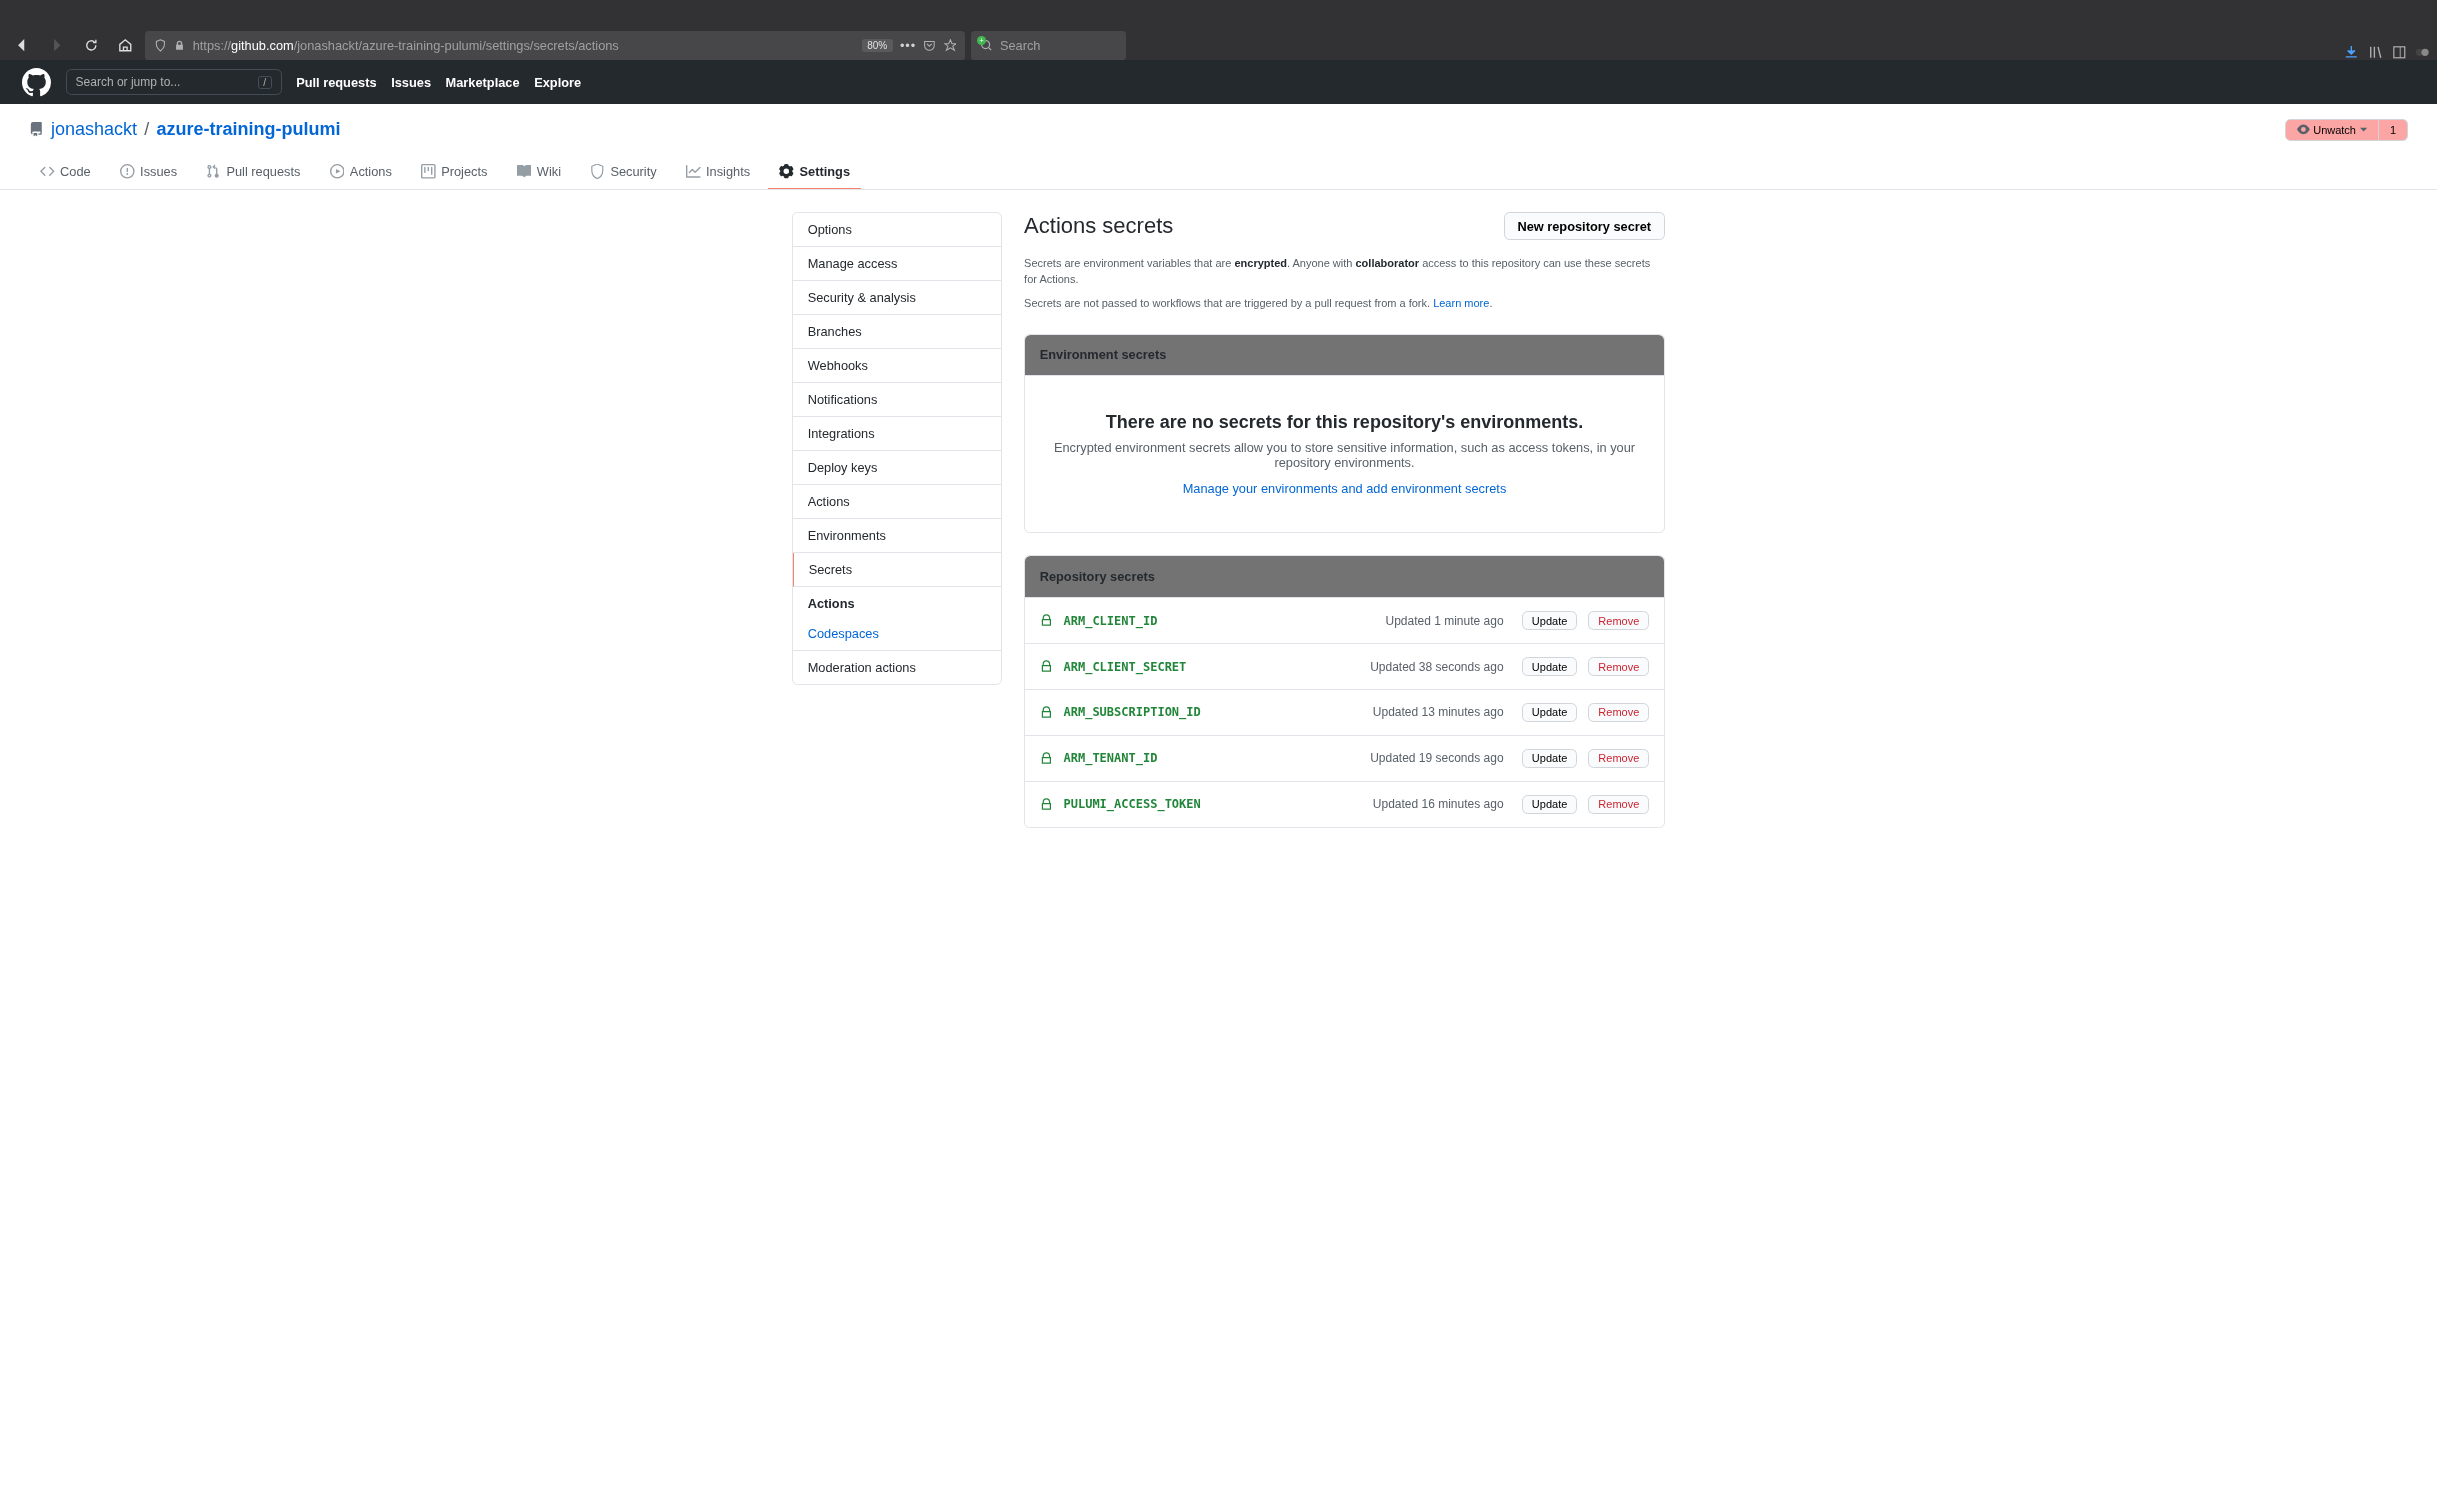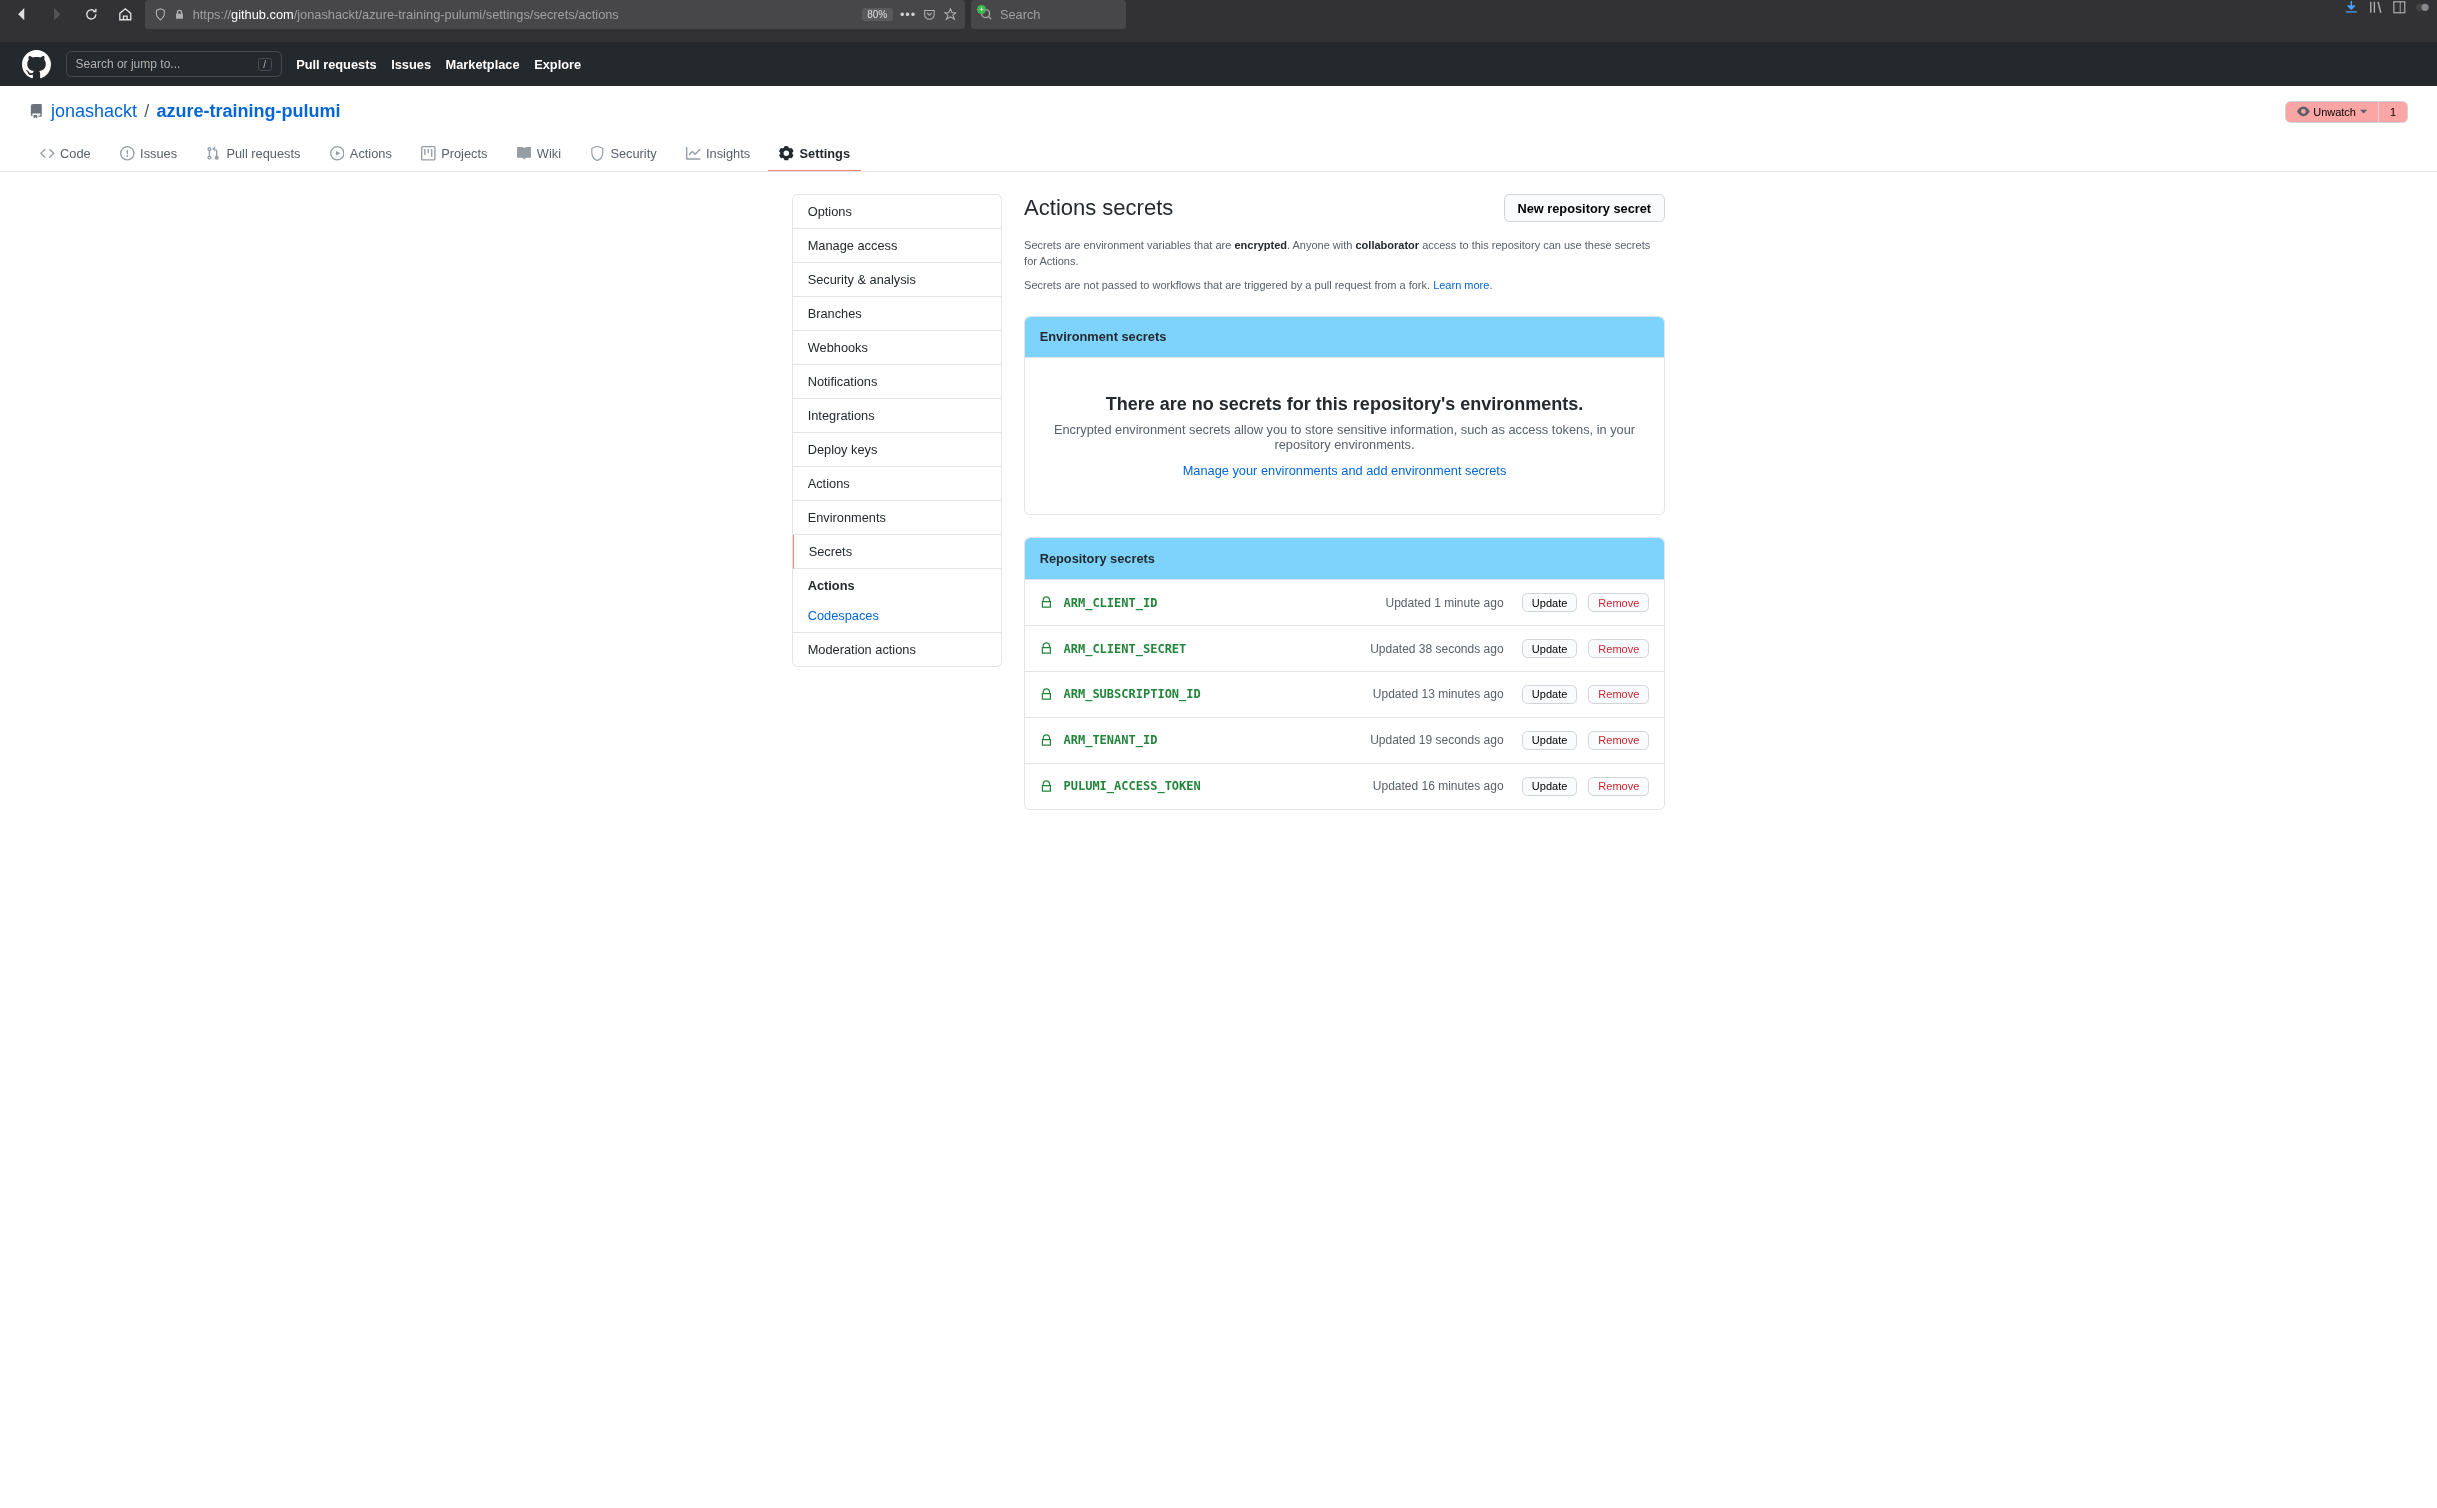--- a/index.html
+++ b/index.html
@@ -1,19 +1,19 @@
 <!DOCTYPE html>
 <html style="font-size:14.6px"><head>
 <meta charset="utf-8">
 <style>
 * { box-sizing: border-box; margin: 0; padding: 0; }
 body { font-family: -apple-system, BlinkMacSystemFont, "Segoe UI", Helvetica, Arial, sans-serif; font-size: 12.8px; color: #24292e; background: #fff; }
 
 
-.browser-chrome { background: #323234; height: 42px; display: flex; align-items: flex-start; padding: 0 7.3px; gap: 5.5px; }
+.browser-chrome { background: #323234; height: 60px; display: flex; align-items: flex-end; padding: 0 7.3px; gap: 5.5px; }
 .browser-btn { width: 29px; height: 29px; border-radius: 3.6px; display: flex; align-items: center; justify-content: center; color: #b0b0b0; }
 .browser-btn.disabled { opacity: 0.4; }
 .url-bar { flex: 0 0 auto; width: 820px; background: #474749; border-radius: 3.6px; height: 29px; display: flex; align-items: center; padding: 0 9px; gap: 7.3px; color: #d0d0d0; font-size: 12.8px; }
 .url-bar .shield, .url-bar .lock { color: #b0b0b0; }
 .url-bar .url-text { flex: 1; white-space: nowrap; overflow: hidden; }
 .url-bar .url-host { color: #fff; }
 .url-bar .url-path { color: #a0a0a0; }
 .zoom-badge { background: #5a5a5c; padding: 0.9px 5.5px; border-radius: 2.7px; font-size: 10px; color: #e0e0e0; }
 .search-bar { background: #474749; border-radius: 3.6px; height: 29px; display: flex; align-items: center; padding: 0 9px; gap: 7.3px; color: #a0a0a0; width: 155px; }
 .search-icon-badge { position: relative; }
@@ -60,21 +60,21 @@
 .content { flex: 1; }
 .content-header { display: flex; justify-content: space-between; align-items: center; margin-bottom: 14.6px; }
 .content-header h2 { font-size: 22px; font-weight: 400; }
 .btn-primary { background: #fafbfc; border: 0.9px solid #d1d5da; border-radius: 5.5px; padding: 5.5px 12.8px; font-size: 12.8px; font-weight: 600; cursor: pointer; }
 
 .desc { color: #586069; font-size: 11px; line-height: 1.5; margin-bottom: 7.3px; }
 .desc b { color: #24292e; }
 .desc a { color: #0366d6; text-decoration: none; }
 
 .box { border: 0.9px solid #e1e4e8; border-radius: 5.5px; margin-top: 22px; }
-.box-header { background: #7dd3fc; border-bottom: 0.9px solid #e1e4e8; padding: 12.8px 14.6px; font-weight: 600; font-size: 12.8px; border-top-left-radius: 5.5px; border-top-right-radius: 5.5px; }
+.box-header { background: #737373; border-bottom: 0.9px solid #e1e4e8; padding: 12.8px 14.6px; font-weight: 600; font-size: 12.8px; border-top-left-radius: 5.5px; border-top-right-radius: 5.5px; }
 .box-body-empty { padding: 36px 22px; text-align: center; }
 .box-body-empty h3 { font-size: 18px; margin-bottom: 7.3px; }
 .box-body-empty p { color: #586069; font-size: 12.8px; margin-bottom: 11px; }
 .box-body-empty a { color: #0366d6; text-decoration: none; font-size: 12.8px; }
 
 .secret-row { display: flex; align-items: center; padding: 12.8px 14.6px; border-bottom: 0.9px solid #e1e4e8; gap: 11px; }
 .secret-row:last-child { border-bottom: none; }
 .lock-icon { color: #22863a; }
 .secret-name { font-family: SFMono-Regular, Consolas, monospace; font-size: 12px; color: #22863a; font-weight: 600; flex: 1; }
 .secret-updated { color: #586069; font-size: 12px; margin-right: 7.3px; }

